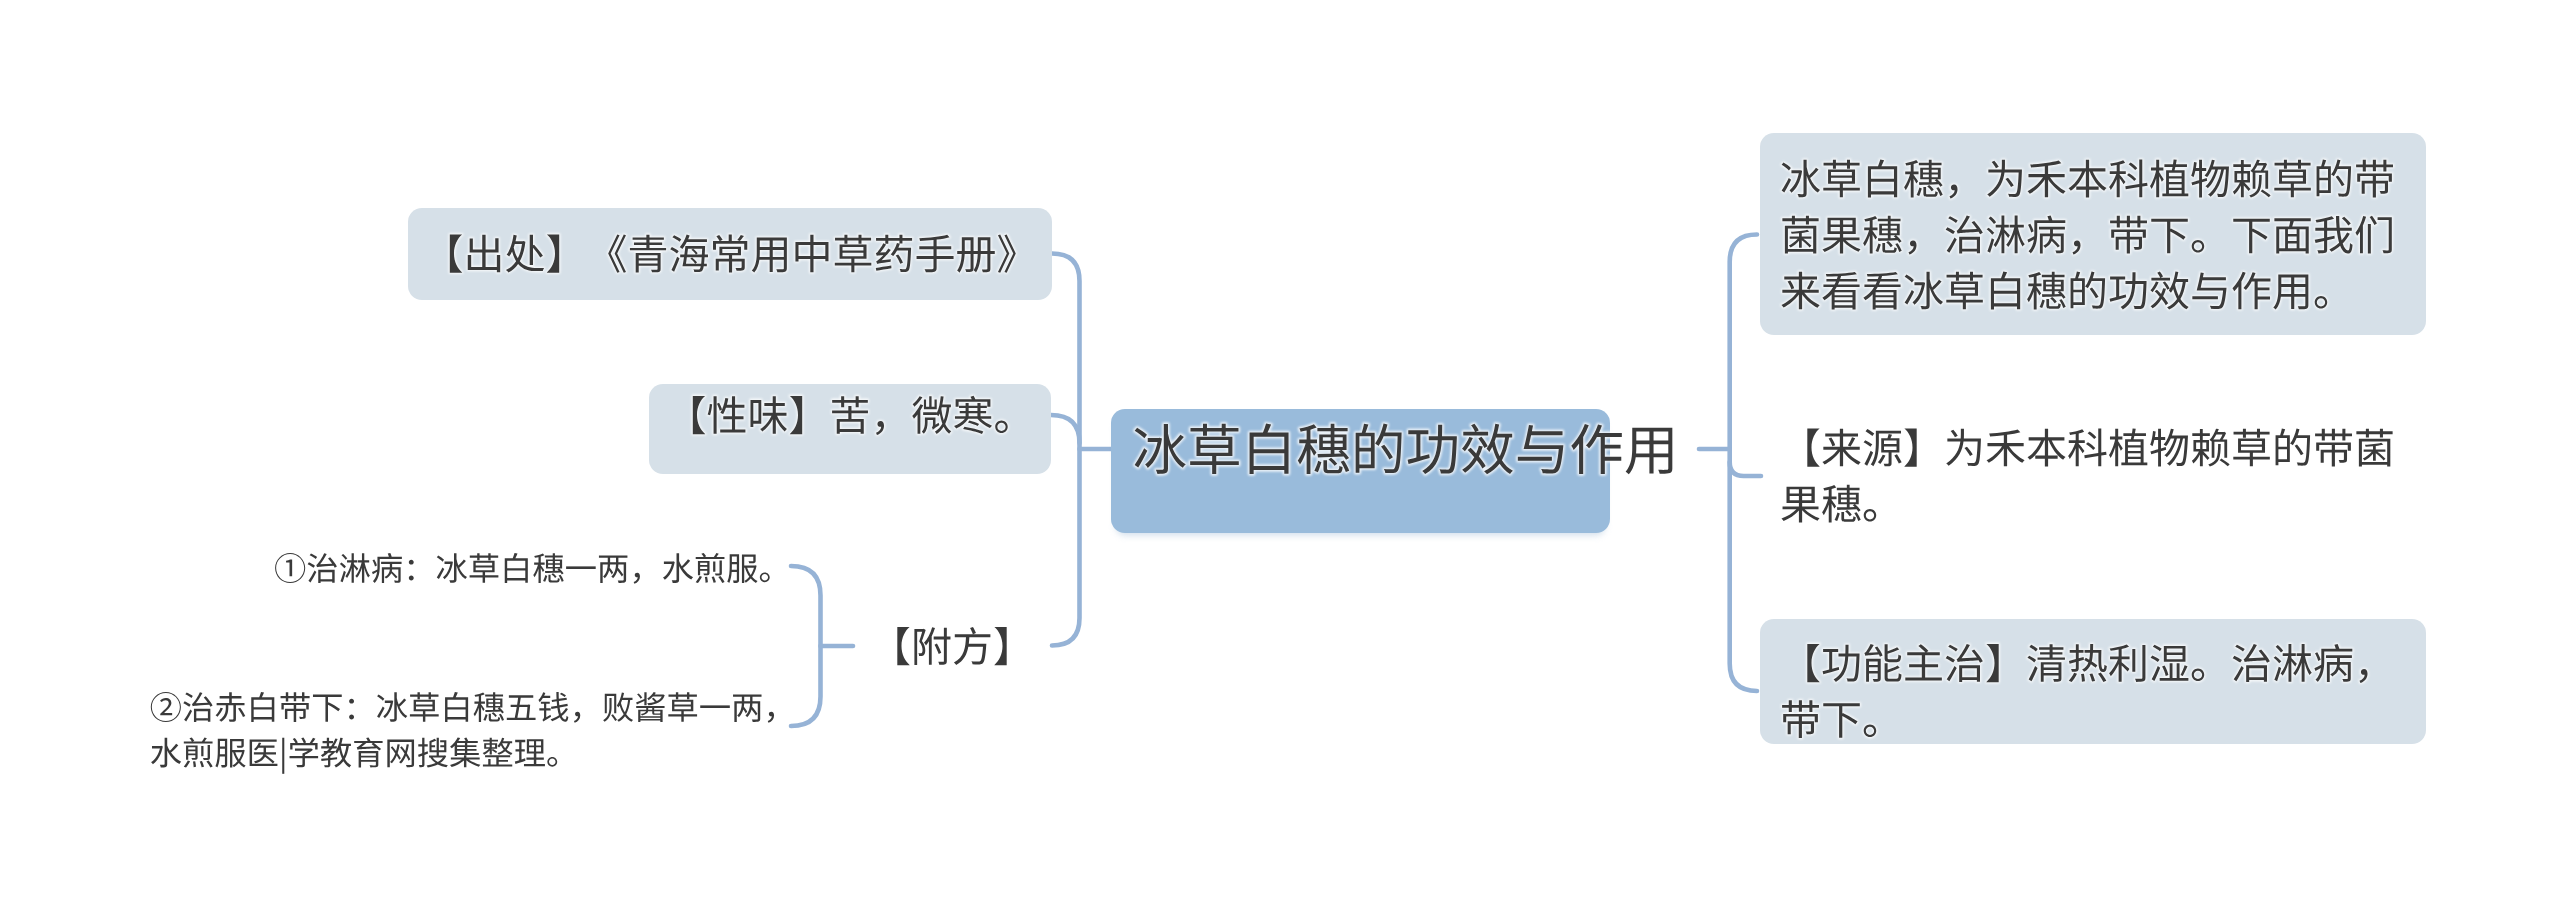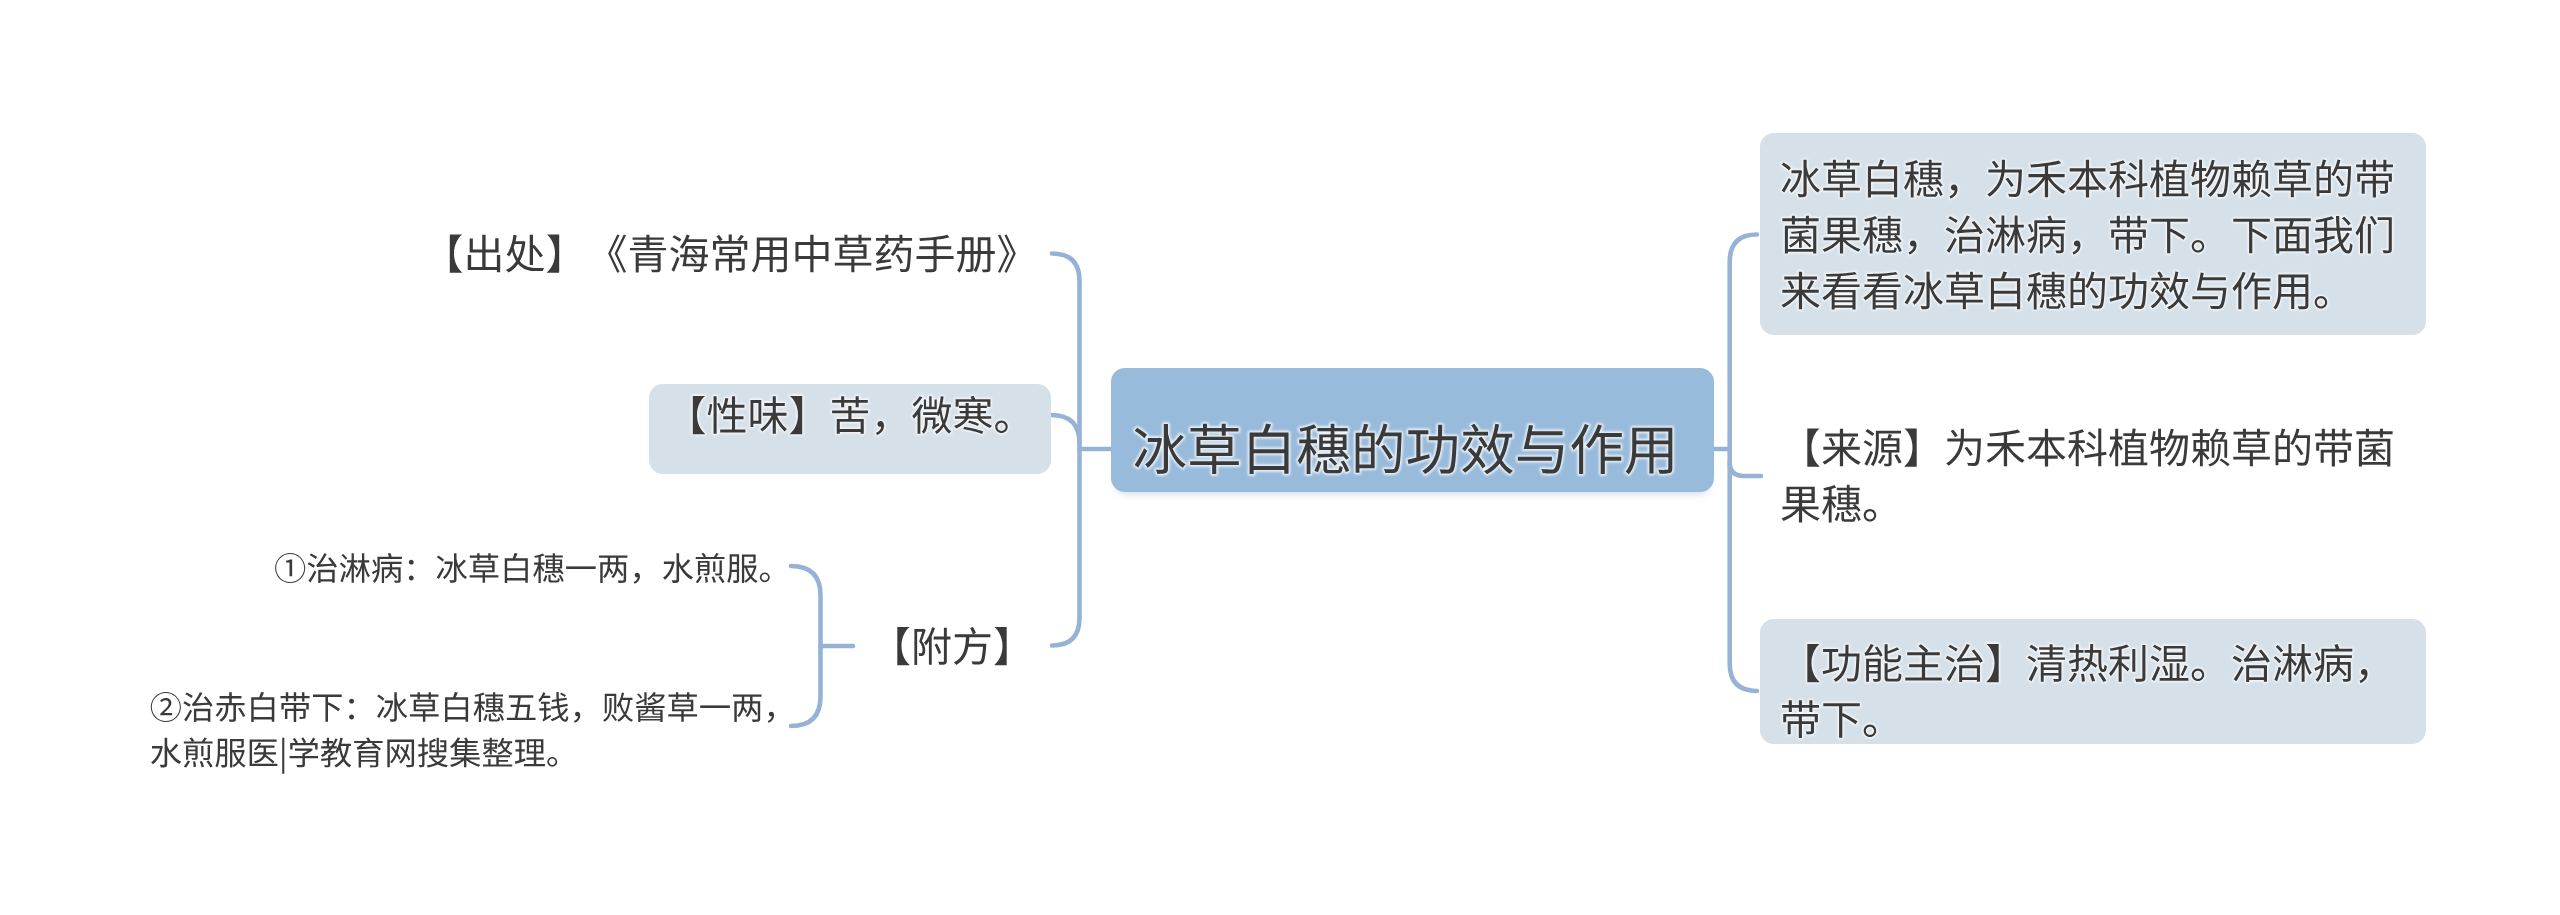--- a/index.html
+++ b/index.html
@@ -23,22 +23,25 @@
       <path d="M 1052 253.5 Q 1079.5 253.5 1079.5 281 L 1079.5 618 Q 1079.5 645.5 1052 645.5"></path>
       <path d="M 1051 415 Q 1079.5 415 1079.5 443"></path>
       <path d="M 1079.5 449 L 1112 449"></path>
       <path d="M 1757 234.5 Q 1729.7 234.5 1729.7 262 L 1729.7 663.5 Q 1729.7 691 1757 691"></path>
       <path d="M 1729.7 462 Q 1729.7 476 1743.7 476 L 1761 476"></path>
       <path d="M 1699 449 L 1729.7 449"></path>
       <path d="M 791 566 Q 820.5 566 820.5 595.5 L 820.5 696.5 Q 820.5 726 791 726"></path>
       <path d="M 820.5 646 L 853 646"></path>
     </g>
   </svg>
-  <div class="node central" id="node-central" style="left:1111px;top:368px;width:603px;height:124px;font-family:Liberation Serif, serif;">
+  <div class="node central" id="node-central" style="left:1111px;top:409px;width:499px;height:124px;font-family:Liberation Serif, serif;">
     <span class="ntext">冰草白穗的功效与作用</span>
+  </div>
+  <div class="node light" id="node-l1" style="left:408px;top:208px;width:644px;height:92px;">
+    <span class="ntext">【出处】《青海常用中草药手册》</span>
   </div>
   <div class="node light" id="node-l2" style="left:649px;top:370px;width:402px;height:90px;margin-top:14px;">
     <span class="ntext">【性味】苦，微寒。</span>
   </div>
   <div class="node light" id="node-r1" style="left:1760px;top:133px;width:666px;height:202px;">
     <span class="ntext">冰草白穗，为禾本科植物赖草的带菌果穗，治淋病，带下。下面我们来看看冰草白穗的功效与作用。</span>
   </div>
   <div class="node light" id="node-r3" style="left:1760px;top:619px;width:666px;height:125px;">
     <span class="ntext">【功能主治】清热利湿。治淋病，带下。</span>
   </div>

